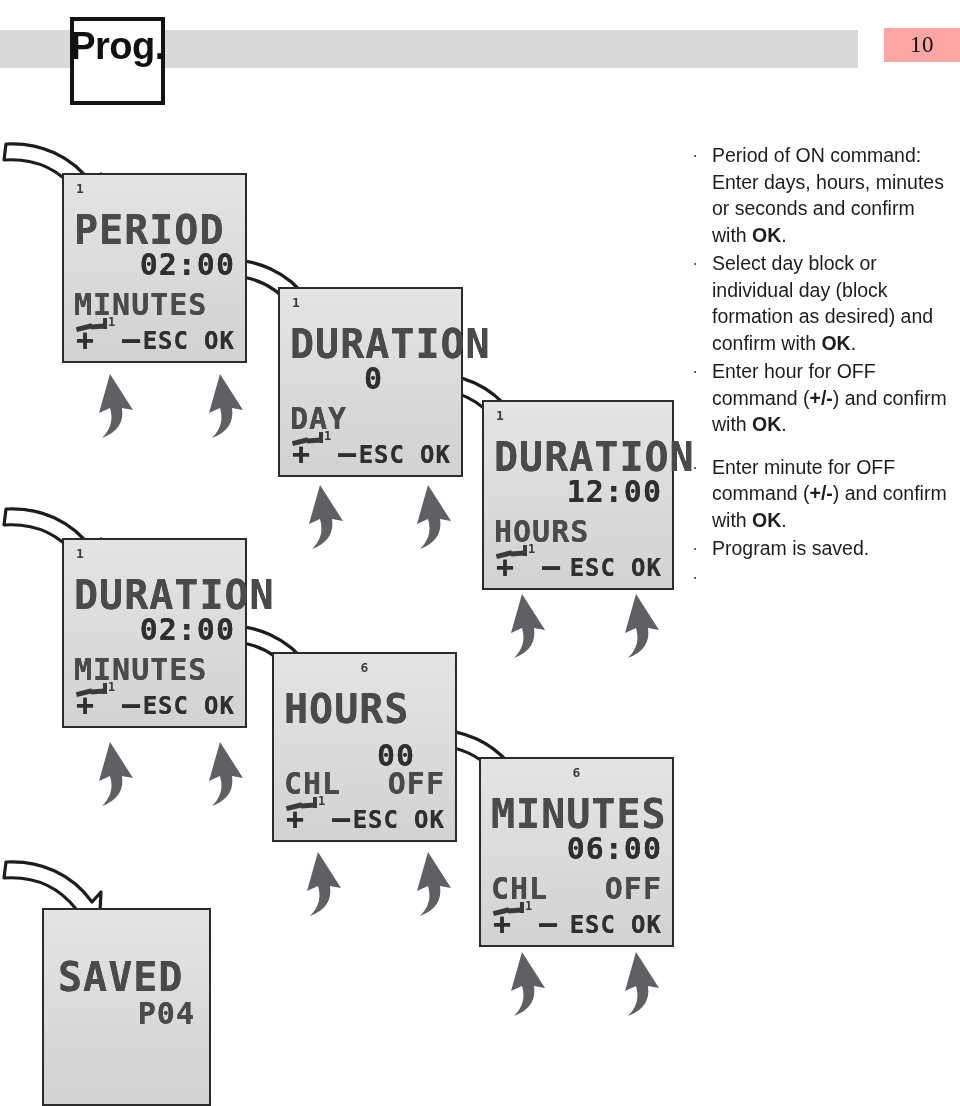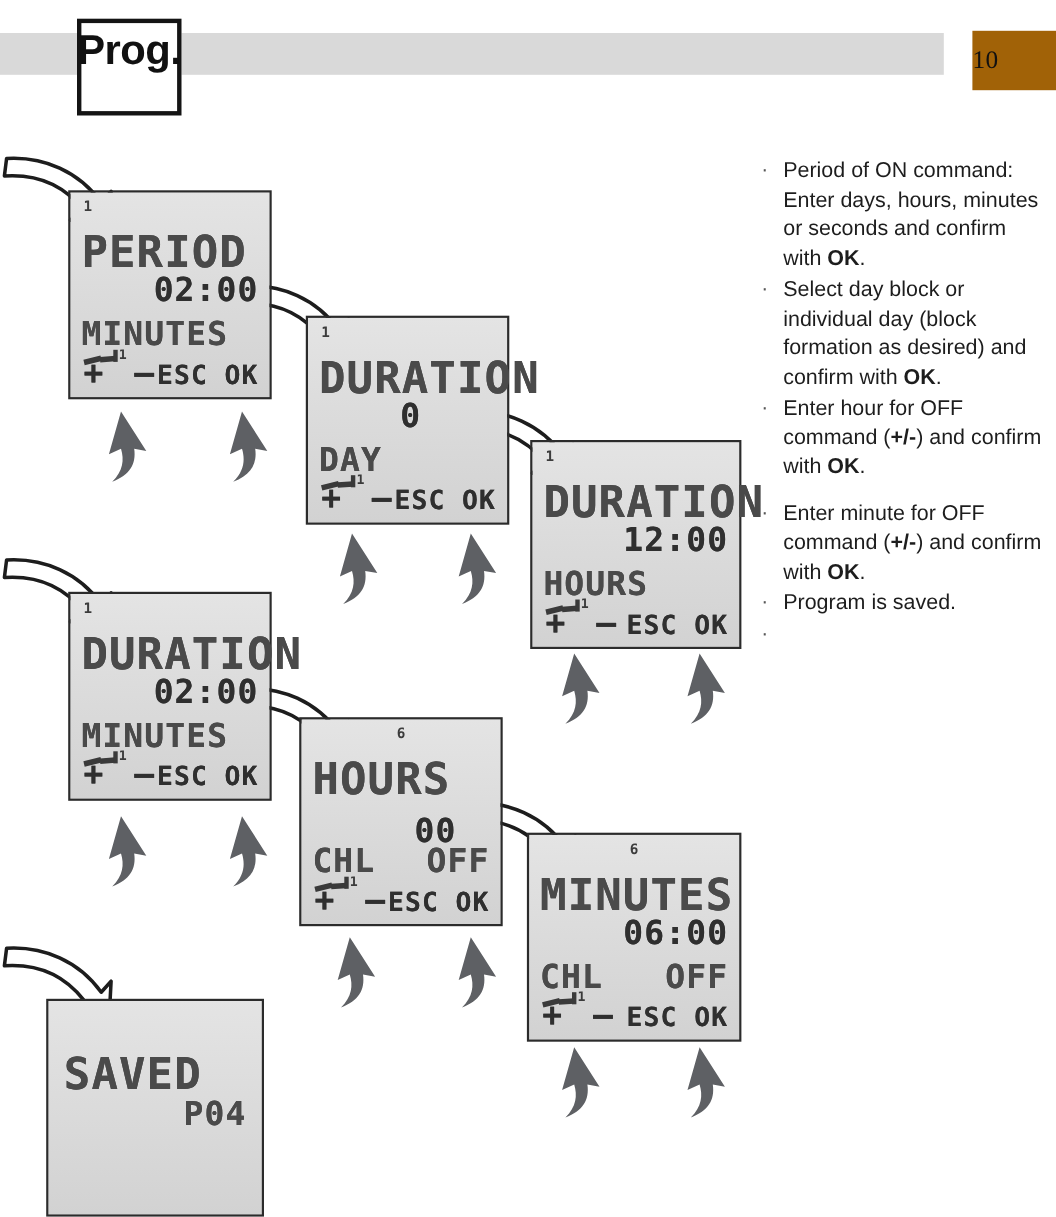--- a/index.html
+++ b/index.html
@@ -9,23 +9,23 @@
     font-family:"Liberation Sans", sans-serif;
     -webkit-font-smoothing:antialiased;
   }
 
   
   #header-band{
     position:absolute;left:0;top:30px;width:858px;height:38px;
     background:#d9d9d9;
   }
   #page-badge{
-    position:absolute;left:884px;top:28px;width:76px;height:54px;
-    background:#a16207;
-    display:flex;align-items:center;justify-content:flex-start;
+    position:absolute;left:884px;top:28px;width:76px;height:34px;
+    background:#fca5a5;
+    display:flex;align-items:center;justify-content:center;
   }
   #page-badge span{
     font-family:"Liberation Serif", serif;
     font-size:23px;color:#111;letter-spacing:.5px;
   }
   #prog-box{
     position:absolute;left:70px;top:17px;width:95px;height:88px;
     background:#ffffff;border:4px solid #141414;
     display:flex;align-items:flex-start;justify-content:center;
     box-sizing:border-box;
@@ -318,21 +318,21 @@
     </div>
     <div class="softkeys">
       <span class="seg dark sk-plus">+</span>
       <span class="seg dark sk-minus">–</span>
       <span class="seg dark sk-esc">ESC</span>
       <span class="seg dark sk-ok">OK</span>
     </div>
   </div>
 </div>
 
-<div class="lcd" style="left:42px;top:908px;width:198px;height:198px;">
+<div class="lcd" style="left:42px;top:908px;width:169px;height:198px;">
   <div class="lcd-inner">
     <div class="seg row-title" style="top:44px;left:14px;">SAVED</div>
     <div class="seg row-value" style="top:86px;right:14px;">P04</div>
   </div>
 </div>
 
 <div id="instructions">
   <div class="bullet-item">
     <span class="dot">·</span>
     <span><span>Period of ON command: Enter days, hours, minutes or seconds and confirm with </span><b>OK</b><span>.</span></span>

